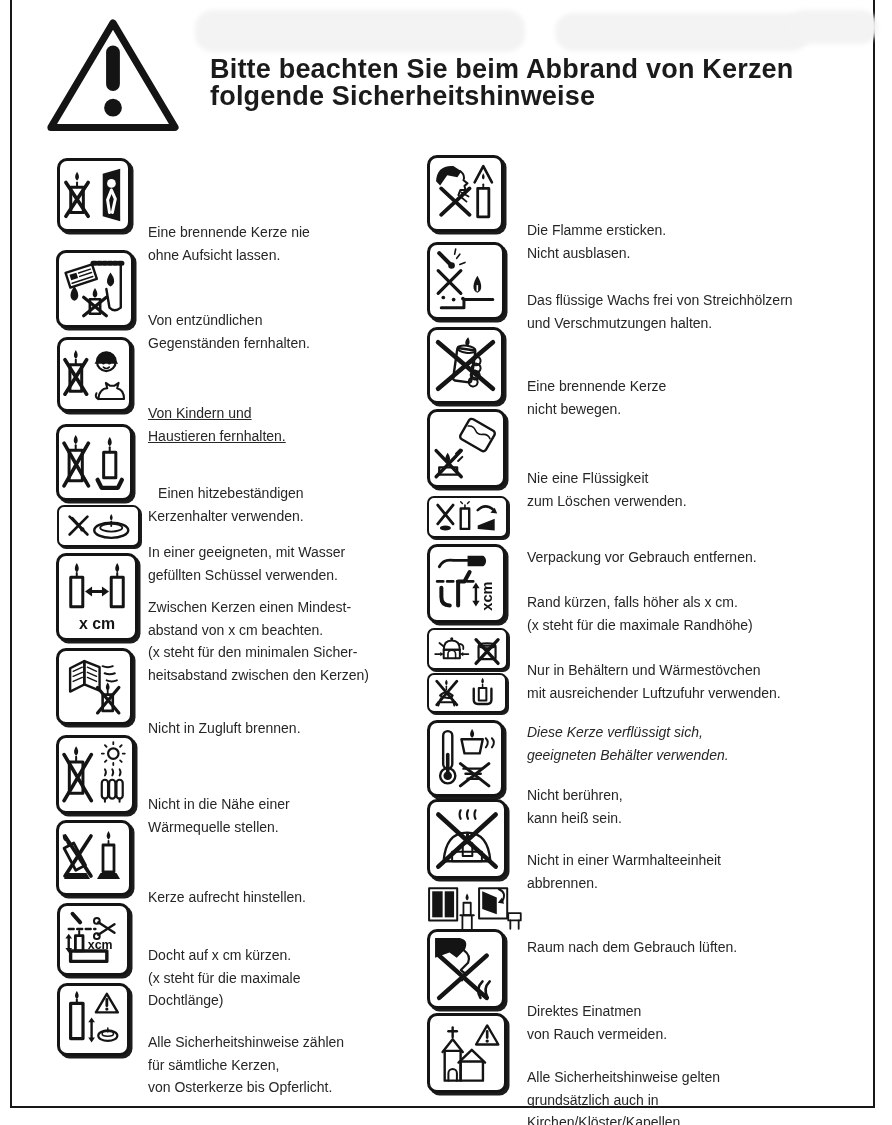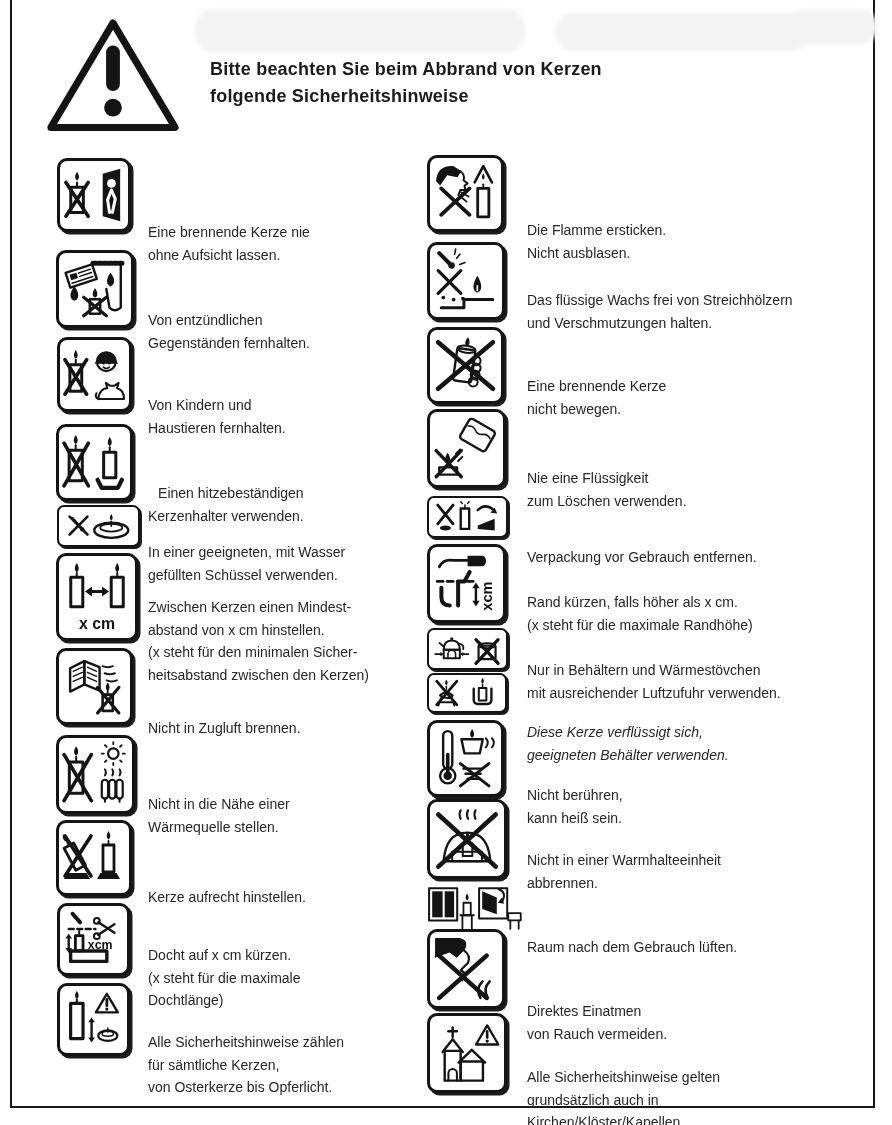--- a/index.html
+++ b/index.html
@@ -2,21 +2,21 @@
 <html><head>
 <meta charset="utf-8">
 <style>
   html,body{margin:0;padding:0;background:#fff;}
   .page{position:relative;width:892px;height:1125px;background:#fff;overflow:hidden;
         font-family:"Liberation Sans","DejaVu Sans",sans-serif;color:#232323;}
   .frame{position:absolute;left:10px;top:-8px;width:861px;height:1112px;
          border:2.5px solid #171717;pointer-events:none;}
   .smudge{position:absolute;background:#f3f3f3;border-radius:18px;filter:blur(2px);}
   .hdr-tri{position:absolute;left:44px;top:16px;width:138px;height:116px;}
-  .title{position:absolute;left:210px;top:56px;font-size:18px;font-weight:bold;
+  .title{position:absolute;left:210px;top:56px;font-size:27px;font-weight:bold;
          line-height:27px;color:#1b1b1b;letter-spacing:.2px;white-space:nowrap;}
   .ic{position:absolute;box-sizing:border-box;background:#fff;border:3px solid #141414;
       border-radius:10px;box-shadow:2.5px 2.5px 0 #1c1c1c;display:flex;
       align-items:center;justify-content:center;padding:3px;}
   .ic svg{width:100%;height:100%;}
   .ic.flat{border-width:2.5px;border-radius:7px;box-shadow:2px 2px 0 #1c1c1c;padding:2px;}
   .ic.bare{border:none;box-shadow:none;border-radius:0;padding:0;}
   .tx{position:absolute;font-size:14px;line-height:22.5px;white-space:nowrap;color:#262626;margin-top:43px;}
   .ln{display:block;}
   svg *{vector-effect:non-scaling-stroke;}
@@ -92,21 +92,21 @@
       <path class="s" d="M2 17 L24 52 M24 17 L2 52" stroke-width="3.6"></path>
       <circle class="s" cx="44" cy="19" r="9.5" stroke-width="2.2"></circle>
       <path class="f" d="M34.5 17a9.5 8 0 0 1 19 0l2.5 4-24 0z"></path>
       <circle class="f" cx="41" cy="20.5" r="1.4"></circle>
       <circle class="f" cx="47" cy="20.5" r="1.4"></circle>
       <path class="s" d="M41 24.5q3 2.8 6 0" stroke-width="1.6"></path>
       <path class="s" d="M36 57c0-7 4.5-11 9-11l-1.5-5.5 4.5 3h4l4.5-3L55 46c4.5 1 7 5 7 11z" stroke-width="2"></path>
       <path class="s" d="M36 57q-4-2-2-6" stroke-width="2"></path>
     </svg>
   </span>
-  <div class="tx" style="left:148px;top:351px;">
+  <div class="tx" style="left:148px;top:359px;text-decoration:underline;">
     <span class="ln">Von Kindern und</span>
     <span class="ln">Haustieren fernhalten.</span>
   </div>
 
   <span class="ic" style="left:56px;top:424px;width:77px;height:77px;">
     <svg viewBox="0 0 64 64">
       <rect class="s" x="7" y="20" width="13" height="30" stroke-width="3"></rect>
       <line class="s" x1="13.5" y1="20" x2="13.5" y2="15" stroke-width="2"></line>
       <path class="f" d="M13.5 5c-2.6 4-2.6 7 0 9 2.6-2 2.6-5 0-9z"></path>
       <path class="s" d="M2 13 L26 55 M26 13 L2 55" stroke-width="3.6"></path>
@@ -146,21 +146,21 @@
       <line class="s" x1="50.5" y1="16" x2="50.5" y2="12" stroke-width="2"></line>
       <path class="f" d="M50.5 3c-2.4 3.8-2.4 6.6 0 8.4 2.4-1.8 2.4-4.6 0-8.4z"></path>
       <line class="s" x1="25" y1="29" x2="39" y2="29" stroke-width="3"></line>
       <path class="f" d="M21 29 l6.5-4.5 v9 z"></path>
       <path class="f" d="M43 29 l-6.5-4.5 v9 z"></path>
       <text x="32" y="63" font-size="14.5" font-weight="bold" text-anchor="middle">x cm</text>
     </svg>
   </span>
   <div class="tx" style="left:148px;top:553px;">
     <span class="ln">Zwischen Kerzen einen Mindest-</span>
-    <span class="ln">abstand von x cm hinstellen.</span>
+    <span class="ln">abstand von x cm beachten.</span>
     <span class="ln">(x steht für den minimalen Sicher-</span>
     <span class="ln">heitsabstand zwischen den Kerzen)</span>
   </div>
 
   <span class="ic" style="left:56px;top:648px;width:77px;height:77px;">
     <svg viewBox="0 0 64 64">
       <path class="s" d="M8 14 L22 7 V30 L8 37 Z" stroke-width="2.4" fill="#fff"></path>
       <path class="s" d="M22 7 L37 13 V36 L22 30 Z" stroke-width="2.4" fill="#fff"></path>
       <path class="s" d="M11 17 l9 -4 M11 22 l9 -4 M11 27 l9 -4 M25 13 l9 4 M25 18 l9 4 M25 23 l9 4" stroke-width="1.4"></path>
       <path class="s" d="M40 12 q5 2 10 0 M42 19 q5 2 10 0 M44 26 q5 2 10 0" stroke-width="2"></path>

